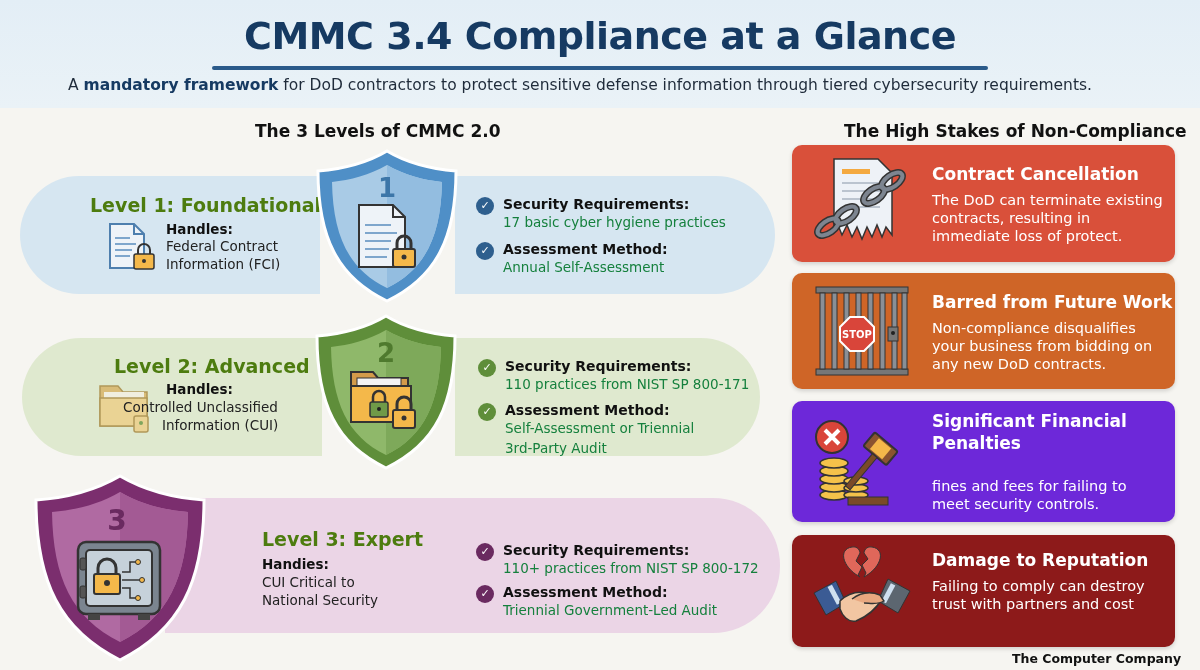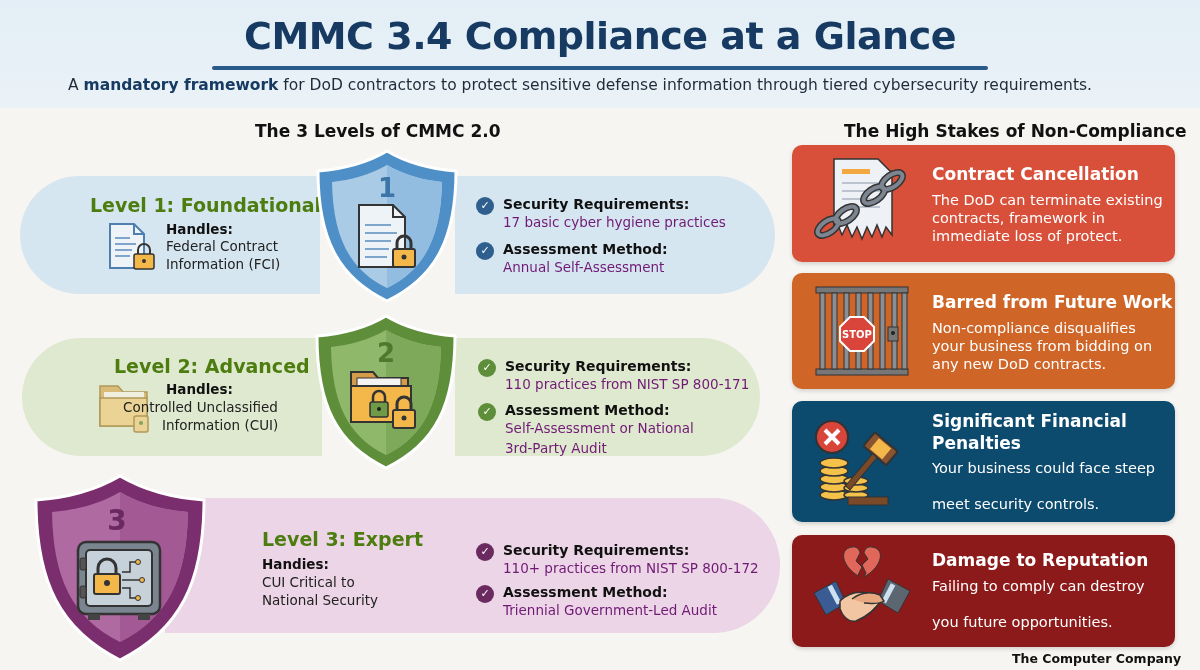--- a/index.html
+++ b/index.html
@@ -45,21 +45,21 @@
   .level-title { position: absolute; font-size: 19px; font-weight: bold; color: #4d7c0f; }
   .handles-label { position: absolute; font-size: 13.5px; font-weight: bold; color: #111; }
   .handles-text { position: absolute; font-size: 13.5px; color: #222; line-height: 17px; }
 
   .req-item { position: absolute; }
   .req-check {
     position: absolute; left: 0; top: 1px; width: 18px; height: 18px; border-radius: 50%;
     color: #fff; font-size: 11px; font-weight: bold; text-align: center; line-height: 18px;
   }
   .req-label { position: absolute; left: 27px; top: 0; font-size: 14px; font-weight: bold; color: #111; white-space: nowrap; }
-  .req-value { position: absolute; left: 27px; top: 18px; font-size: 13.5px; color: #701a75; line-height: 17px; white-space: nowrap; }
+  .req-value { position: absolute; left: 27px; top: 18px; font-size: 13.5px; color: #15803d; line-height: 17px; white-space: nowrap; }
 
   .shield { position: absolute; }
 
   
   .card {
     position: absolute; left: 792px; width: 383px; border-radius: 10px;
     box-shadow: 0 2px 4px rgba(0,0,0,0.15);
   }
   .card-title { position: absolute; left: 140px; font-size: 17px; font-weight: bold; color: #fff; line-height: 21px; }
   .card-text { position: absolute; left: 140px; font-size: 14.5px; color: #fff; line-height: 18px; }
@@ -167,21 +167,21 @@
   </svg>
 
   <div class="req-item" style="left:478px;top:358px;">
     <div class="req-check" style="background:#5f8e3a;">✓</div>
     <div class="req-label">Security Requirements:</div>
     <div class="req-value">110 practices from NIST SP 800-171</div>
   </div>
   <div class="req-item" style="left:478px;top:402px;">
     <div class="req-check" style="background:#5f8e3a;">✓</div>
     <div class="req-label">Assessment Method:</div>
-    <div class="req-value">Self-Assessment or National</div>
+    <div class="req-value">Self-Assessment or Triennial</div>
     <div class="req-value" style="top:38px;">3rd-Party Audit</div>
   </div>
 </div>
 
 <div>
   <div class="pill pill-l3"></div>
   <svg class="shield" style="left:30px;top:472px;" width="180" height="192" viewBox="0 0 180 192">
     <path d="M90 4 C66 18 36 26 6 28 C6 110 30 158 90 188 C150 158 174 110 174 28 C144 26 114 18 90 4 Z" fill="#7b2e6e" stroke="#fff" stroke-width="3"></path>
     <path d="M90 20 C70 32 46 38 22 40 C23 106 42 146 90 170 C138 146 157 106 158 40 C134 38 110 32 90 20 Z" fill="#b06aa2"></path>
     <path d="M90 20 C110 32 134 38 158 40 C157 106 138 146 90 170 Z" fill="#a35a94"></path>
@@ -245,21 +245,21 @@
       </g>
     <g fill="none" stroke="#7d8590" stroke-width="4">
         <ellipse cx="16" cy="72" rx="12" ry="6" transform="rotate(-35 16 72)"></ellipse>
         <ellipse cx="34" cy="60" rx="12" ry="6" transform="rotate(-35 34 60)"></ellipse>
         <ellipse cx="62" cy="40" rx="12" ry="6" transform="rotate(-35 62 40)"></ellipse>
         <ellipse cx="80" cy="26" rx="12" ry="6" transform="rotate(-35 80 26)"></ellipse>
       </g>
   </svg>
   <div class="card-title" style="top:19px;">Contract Cancellation</div>
   <div class="card-text" style="top:46px;">The DoD can terminate existing</div>
-  <div class="card-text" style="top:64px;">contracts, framework in</div>
+  <div class="card-text" style="top:64px;">contracts, resulting in</div>
   <div class="card-text" style="top:82px;">immediate loss of protect.</div>
 </div>
 
 <div class="card" style="top:273px;height:116px;background:#cf6527;">
   <svg class="card-icon" style="top:12px;" width="100" height="92" viewBox="0 0 100 92">
     <rect x="4" y="2" width="92" height="6" fill="#777" stroke="#333"></rect>
     <rect x="4" y="84" width="92" height="6" fill="#777" stroke="#333"></rect>
     <g fill="#8a8f96" stroke="#333" stroke-width="1">
         <rect x="8" y="8" width="5" height="76"></rect>
         <rect x="20" y="8" width="5" height="76"></rect>
@@ -274,21 +274,21 @@
     <text x="45" y="53" text-anchor="middle" font-family="DejaVu Sans, sans-serif" font-size="10" font-weight="bold" fill="#fff">STOP</text>
     <rect x="76" y="42" width="10" height="14" fill="#777" stroke="#333"></rect>
     <circle cx="81" cy="48" r="2" fill="#222"></circle>
   </svg>
   <div class="card-title" style="top:19px;">Barred from Future Work</div>
   <div class="card-text" style="top:46px;">Non-compliance disqualifies</div>
   <div class="card-text" style="top:64px;">your business from bidding on</div>
   <div class="card-text" style="top:82px;">any new DoD contracts.</div>
 </div>
 
-<div class="card" style="top:401px;height:121px;background:#0c4a6e;">
+<div class="card" style="top:401px;height:121px;background:#6d28d9;">
   <svg class="card-icon" style="top:14px;" width="100" height="92" viewBox="0 0 100 92">
     <circle cx="20" cy="22" r="16" fill="#d9453a" stroke="#333" stroke-width="2"></circle>
     <path d="M13 15 l14 14 M27 15 l-14 14" stroke="#fff" stroke-width="4"></path>
     <g fill="#f4c24a" stroke="#333" stroke-width="1.5">
       <ellipse cx="22" cy="80" rx="14" ry="5"></ellipse>
         <ellipse cx="22" cy="72" rx="14" ry="5"></ellipse>
         <ellipse cx="22" cy="64" rx="14" ry="5"></ellipse>
         <ellipse cx="22" cy="56" rx="14" ry="5"></ellipse>
         <ellipse cx="22" cy="48" rx="14" ry="5"></ellipse>
       <ellipse cx="44" cy="80" rx="12" ry="4"></ellipse>
@@ -297,33 +297,33 @@
     </g>
     <rect x="36" y="82" width="40" height="8" fill="#7a4a28" stroke="#333"></rect>
     <g transform="rotate(40 62 40)">
       <rect x="48" y="22" width="30" height="18" rx="2" fill="#8a5430" stroke="#333" stroke-width="2"></rect>
       <rect x="55" y="24" width="16" height="14" fill="#f4b84a"></rect>
       <rect x="60" y="40" width="6" height="42" fill="#7a4a28" stroke="#333"></rect>
     </g>
   </svg>
   <div class="card-title" style="top:10px;">Significant Financial</div>
   <div class="card-title" style="top:32px;">Penalties</div>
-  <div class="card-text" style="top:58px;">Your business could face steep</div>
+  <div class="card-text" style="top:76px;">fines and fees for failing to</div>
   <div class="card-text" style="top:94px;">meet security controls.</div>
 </div>
 
 <div class="card" style="top:535px;height:112px;background:#8d1a1a;">
   <svg class="card-icon" style="top:8px;" width="100" height="94" viewBox="0 0 100 94">
     <path d="M48 34 C30 24 26 6 40 4 C46 3 48 8 48 10 L44 18 L50 24 L46 32 Z" fill="#e0675a" stroke="#333" stroke-width="1"></path>
     <path d="M52 34 C70 24 74 6 60 4 C54 3 52 8 52 10 L56 16 L50 22 L54 30 Z" fill="#e0675a" stroke="#333" stroke-width="1"></path>
     <path d="M2 50 l22 -12 l10 22 l-20 12 z" fill="#3b5b94" stroke="#333"></path>
     <path d="M98 48 l-22 -12 l-10 22 l20 12 z" fill="#5c6670" stroke="#333"></path>
     <rect x="20" y="42" width="5" height="20" fill="#cfe0f0" transform="rotate(-28 22 52)"></rect>
     <rect x="74" y="40" width="5" height="20" fill="#cfe0f0" transform="rotate(28 76 50)"></rect>
     <path d="M28 58 C36 50 46 48 56 50 L70 56 C64 66 54 74 44 78 C36 80 30 72 28 66 Z" fill="#f2c6a2" stroke="#333" stroke-width="1.5"></path>
     <path d="M40 56 C48 50 58 48 68 52 L72 58 C66 62 58 60 52 60" fill="#e8a880" stroke="#333" stroke-width="1.5"></path>
   </svg>
   <div class="card-title" style="top:15px;">Damage to Reputation</div>
   <div class="card-text" style="top:42px;">Failing to comply can destroy</div>
-  <div class="card-text" style="top:78px;">you future opportunities.</div>
+  <div class="card-text" style="top:60px;">trust with partners and cost</div>
 </div>
 
 <div class="footer-credit">The Computer Company</div>
 
 </body></html>

